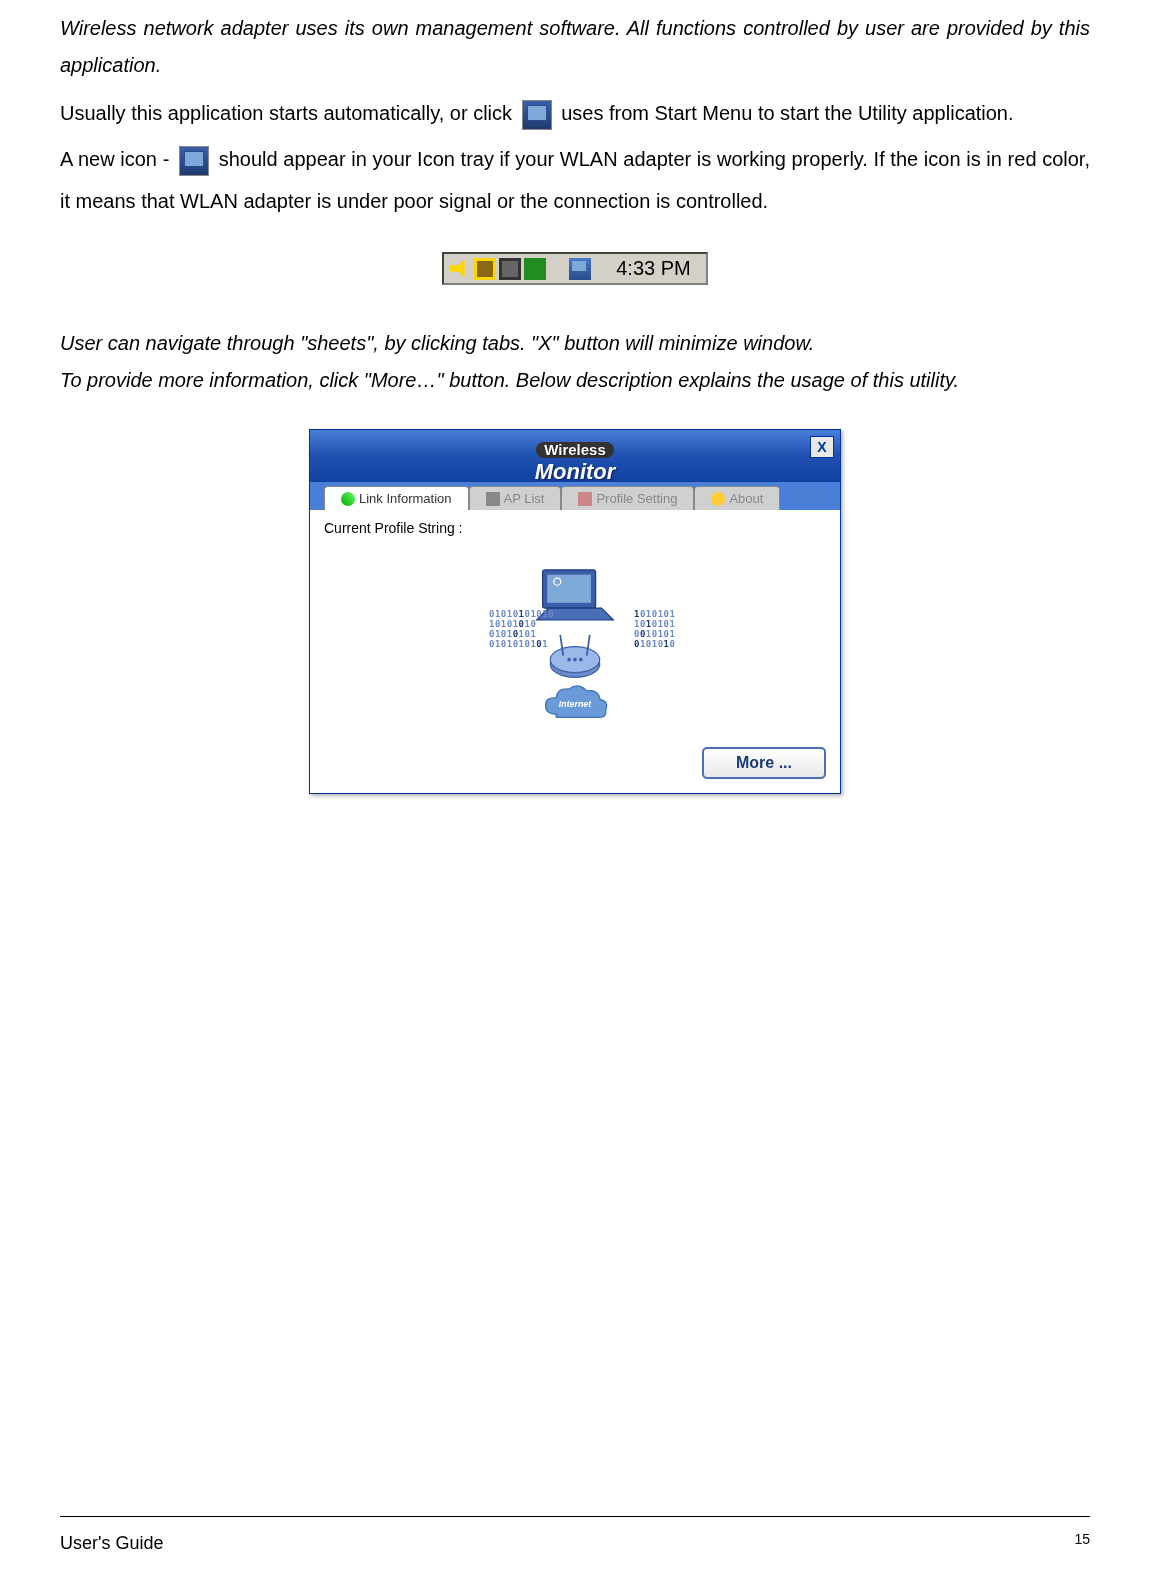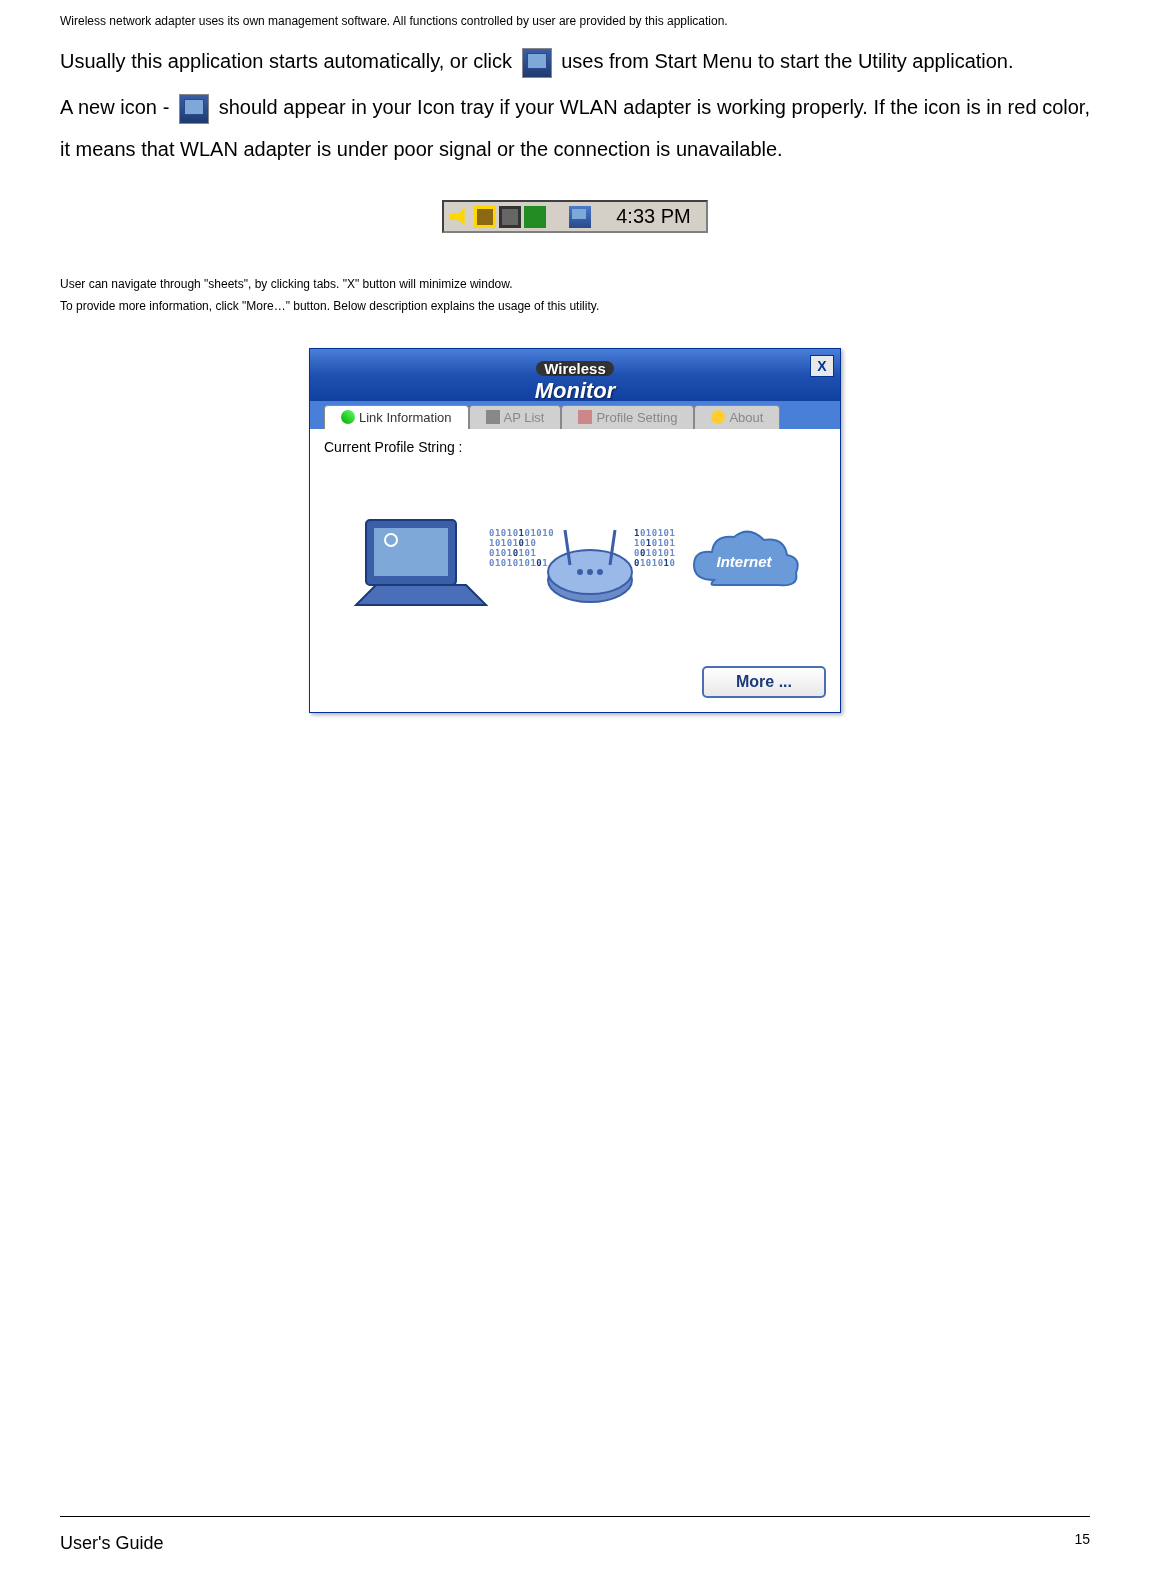--- a/index.html
+++ b/index.html
@@ -13,24 +13,25 @@
     }
     .page-content {
       padding: 10px 60px 0 60px;
     }
     .section-title {
       font-size: 23px;
       font-weight: bold;
       margin-bottom: 10px;
     }
     .body-text {
-      font-size: 12px;
+      font-size: 20px;
       line-height: 1.85;
       text-align: justify;
       margin-bottom: 8px;
+      font-style: italic;
     }
     .body-text-inline {
       font-size: 20px;
       line-height: 2.1;
       text-align: justify;
       margin-bottom: 4px;
     }
     .inline-icon {
       display: inline-block;
       vertical-align: middle;
@@ -269,20 +270,21 @@
       justify-content: center;
       font-size: 9px;
     }
     .diagram-area {
       height: 165px;
       padding: 10px 0;
       display: flex;
       align-items: center;
       justify-content: space-around;
       position: relative;
+      flex-direction: column;
     }
     .laptop-svg {
       width: 150px;
       height: 110px;
     }
     .router-svg {
       width: 100px;
       height: 90px;
     }
     .cloud-svg {
@@ -339,21 +341,21 @@
 
   <div class="body-text-inline">
     <span>Usually this application starts automatically, or click </span>
     <span class="inline-icon inline-icon-blue"></span>
     <span> uses from Start Menu to start the Utility application.</span>
   </div>
 
   <div class="body-text-inline">
     <span>A new icon - </span>
     <span class="inline-icon inline-icon-blue"></span>
-    <span> should appear in your Icon tray if your WLAN adapter is working properly. If the icon is in red color, it means that WLAN adapter is under poor signal or the connection is unavailable.</span>
+    <span> should appear in your Icon tray if your WLAN adapter is working properly. If the icon is in red color, it means that WLAN adapter is under poor signal or the connection is controlled.</span>
   </div>
 
   <div class="systray-container">
     <div class="systray">
       <div class="systray-icons">
         <span class="tray-icon tray-icon-speaker"></span>
         <span class="tray-icon tray-icon-monitor1"></span>
         <span class="tray-icon tray-icon-monitor2"></span>
         <span class="tray-icon tray-icon-clock"></span>
         <span class="tray-icon tray-icon-wlan"></span>

